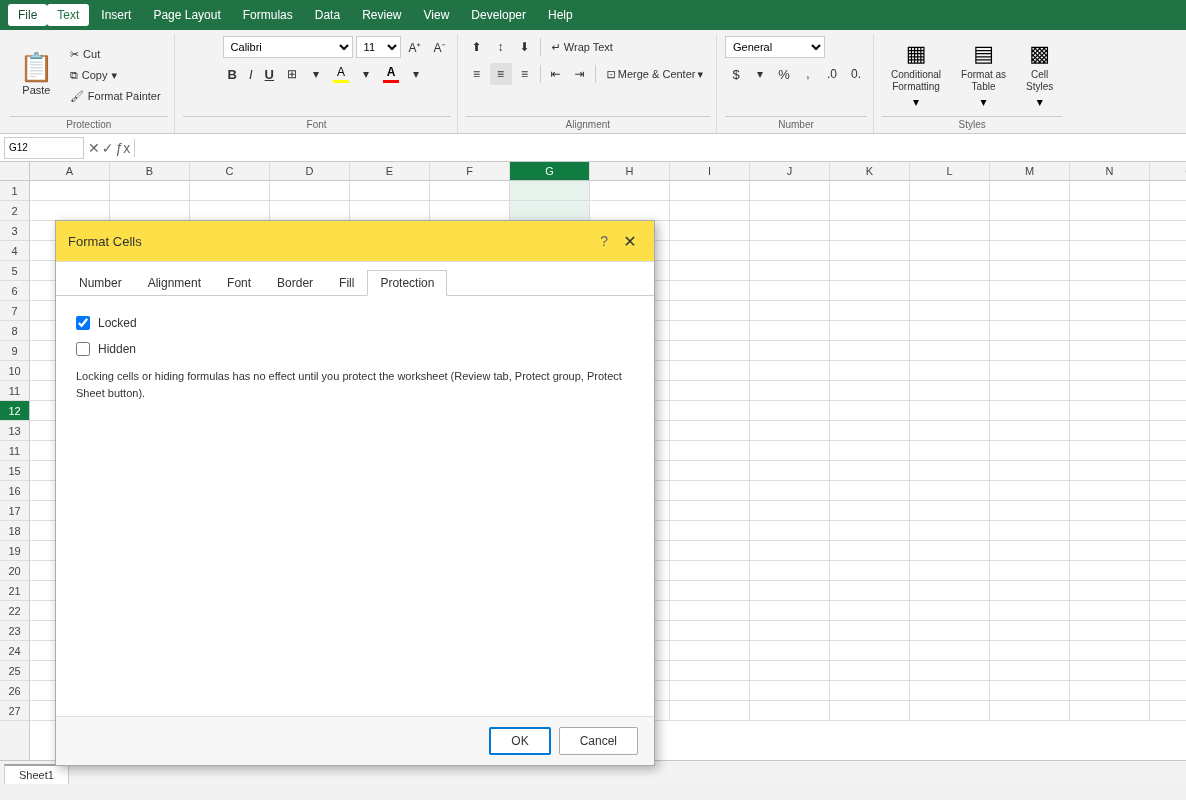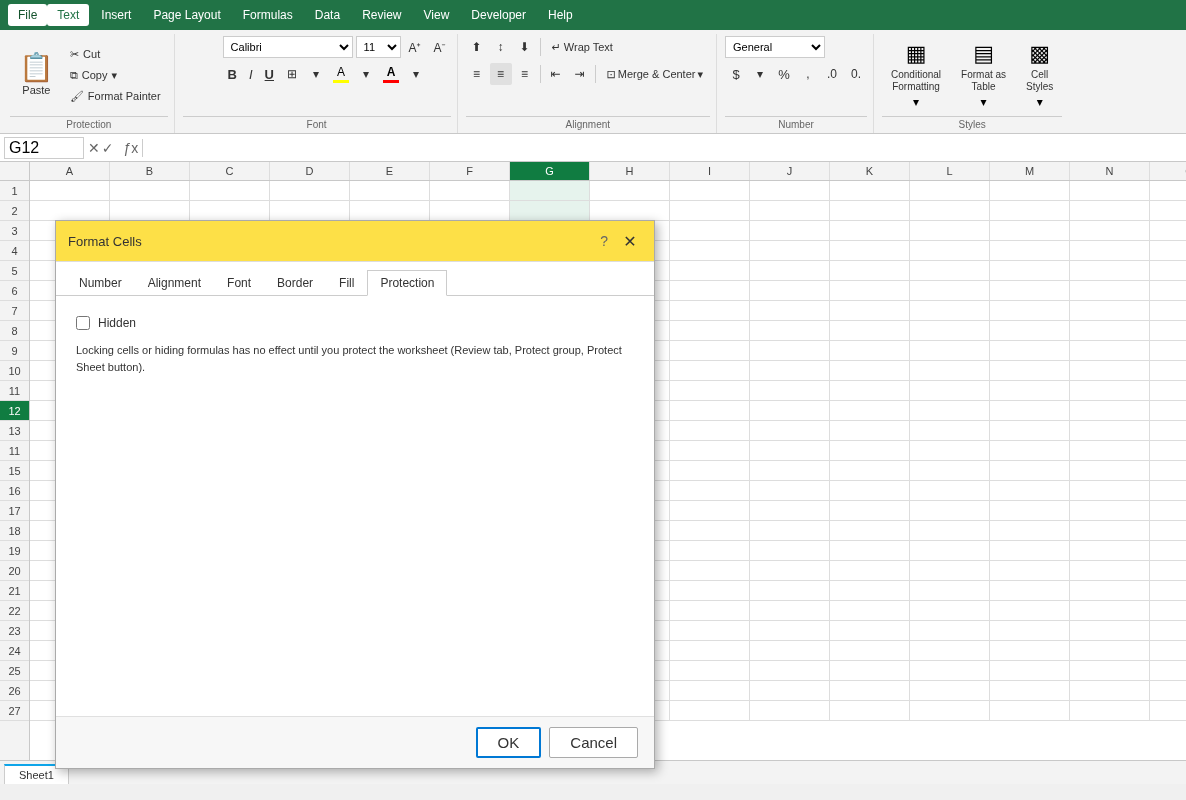--- a/index.html
+++ b/index.html
@@ -218,21 +218,21 @@
       display: flex;
       align-items: center;
       height: 28px;
       padding: 0 4px;
       gap: 4px;
     }
     .cell-ref {
       width: 80px;
       border: 1px solid #ccc;
       padding: 2px 4px;
-      font-size: 16px;
+      font-size: 10px;
       height: 22px;
     }
     .formula-icons { display: flex; gap: 2px; align-items: center; color: #666; font-size: 14px; }
     .formula-input {
       flex: 1;
       border: none;
       outline: none;
       font-size: 12px;
       padding: 2px 4px;
     }
@@ -422,21 +422,21 @@
     .modal-footer {
       padding: 10px 16px;
       border-top: 1px solid #e0e0e0;
       display: flex;
       justify-content: flex-end;
       gap: 8px;
       background: #f7f7f7;
     }
     .dialog-btn {
       padding: 5px 20px;
-      font-size: 15px;
+      font-size: 12px;
       cursor: pointer;
       border-radius: 2px;
       border: 1px solid #aaa;
       background: white;
       color: #333;
     }
     .dialog-btn.primary {
       background: white;
       border: 2px solid #0078d4;
       color: #333;
@@ -454,21 +454,21 @@
     .sheet-tab {
       padding: 3px 14px;
       font-size: 11px;
       cursor: pointer;
       border: 1px solid #ccc;
       border-bottom: none;
       background: white;
       color: #333;
       margin-right: 2px;
     }
-    .sheet-tab.active { background: white; border-top: 2px solid #0ea5e9; }
+    .sheet-tab.active { background: white; border-top: 2px solid #a3a3a3; }
   </style>
 </head>
 <body>
 
 <div class="menu-bar">
   <span class="menu-item" style="background:white;color:#14532d;font-weight:500;">File</span>
   <div class="menu-items">
     <span class="menu-item active">Text</span>
     <span class="menu-item">Insert</span>
     <span class="menu-item">Page Layout</span>
@@ -611,21 +611,21 @@
     </div>
 
   </div>
 </div>
 
 <div class="formula-bar">
   <input class="cell-ref" type="text" value="G12" style="">
   <div class="formula-icons">
     <span style="cursor:pointer;">✕</span>
     <span style="cursor:pointer;">✓</span>
-    <span style="cursor:pointer;margin-left:8px;">ƒx</span>
+    <span style="cursor:pointer;">ƒx</span>
   </div>
   <div style="width:1px;background:#ccc;height:18px;"></div>
   <input class="formula-input" type="text" value="" style="">
 </div>
 
 <div class="spreadsheet" style="height:calc(800px - 30px - 120px - 28px - 24px);">
 
   <div class="col-headers">
     <div class="row-header-spacer"></div>
     <div class="col-header">A</div>
@@ -1159,20 +1159,24 @@
       <div class="modal-tab">Number</div>
       <div class="modal-tab">Alignment</div>
       <div class="modal-tab">Font</div>
       <div class="modal-tab">Border</div>
       <div class="modal-tab">Fill</div>
       <div class="modal-tab active">Protection</div>
     </div>
 
     <div class="modal-body">
       <div class="checkbox-row">
+        <input type="checkbox" id="locked-check" checked="" style="">
+        <label for="locked-check" class="checkbox-label">Locked</label>
+      </div>
+      <div class="checkbox-row">
         <input type="checkbox" id="hidden-check" style="">
         <label for="hidden-check" class="checkbox-label">Hidden</label>
       </div>
       <div class="protection-note">Locking cells or hiding formulas has no effect until you protect the worksheet (Review tab, Protect group, Protect Sheet button).</div>
     </div>
 
     <div class="modal-footer">
       <button class="dialog-btn primary">OK</button>
       <button class="dialog-btn">Cancel</button>
     </div>

